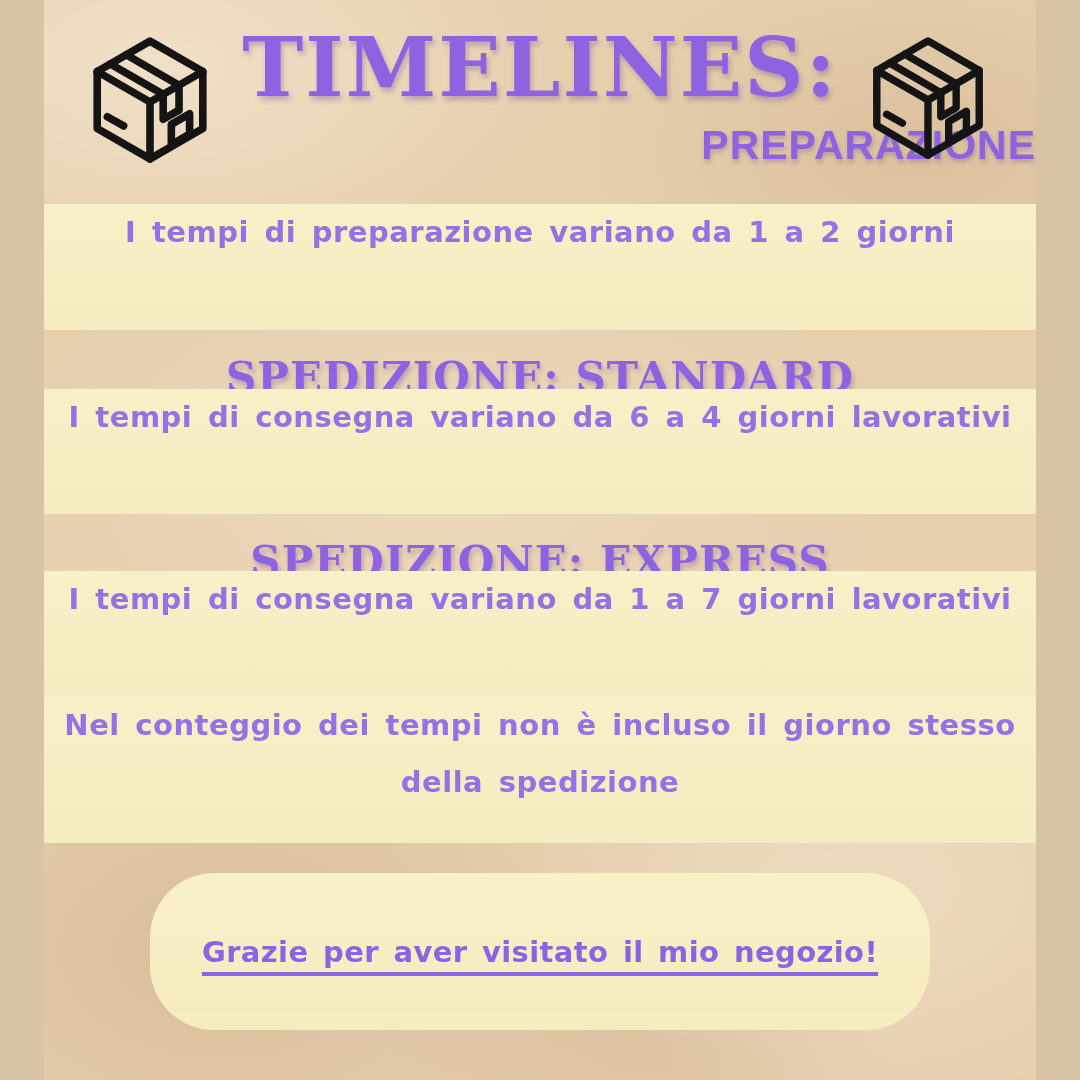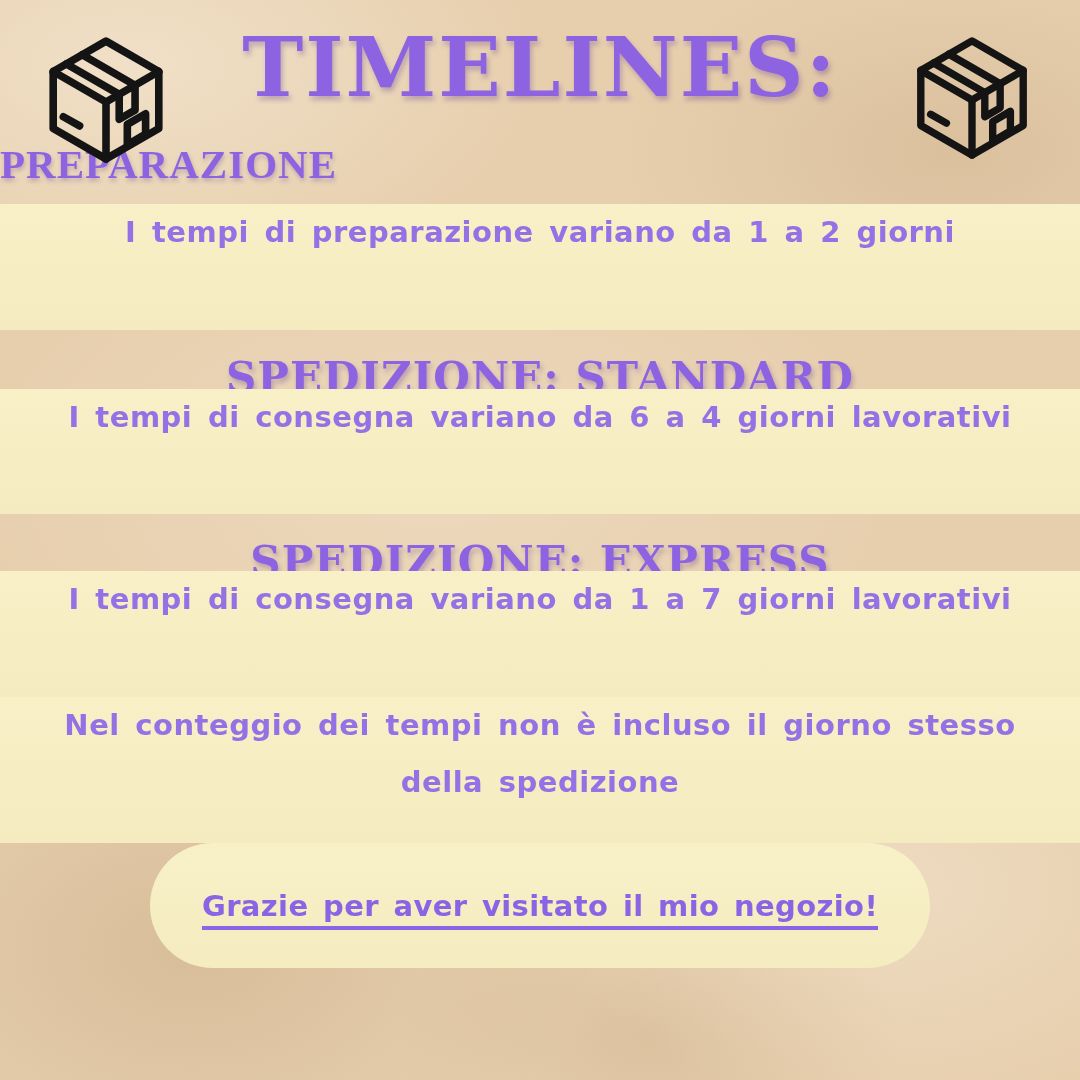--- a/index.html
+++ b/index.html
@@ -1,19 +1,19 @@
 <!DOCTYPE html>
 <html><head>
 <meta charset="utf-8">
 <style>
   html, body { margin: 0; padding: 0; background: #d8c3a5; }
 
   .canvas {
     position: relative;
-    width: 1080px;
+    width: 992px;
     height: 1080px;
     margin: 0 auto;
     overflow: hidden;
     display: flex;
     flex-direction: column;
     font-family: "DejaVu Sans", sans-serif;
     background:
       radial-gradient(620px 340px at 12% 6%,  rgba(255,250,238,0.40), transparent 65%),
       radial-gradient(520px 300px at 88% 14%, rgba(173,138,97,0.22),  transparent 65%),
       radial-gradient(700px 420px at 40% 45%, rgba(255,248,234,0.22), transparent 65%),
@@ -31,23 +31,23 @@
     padding-top: 26px;
     font-family: "DejaVu Serif", serif;
     font-weight: bold;
     font-size: 82px;
     line-height: 1.0;
     letter-spacing: 2px;
     color: #8d63e2;
     text-shadow: 2px 4px 5px rgba(84,44,148,0.30);
   }
   .subtitle {
-    text-align: left;
-    margin-top: 32px;
-    font-family: Liberation Serif, serif;
+    text-align: right;
+    margin-top: 14px;
+    font-family: Liberation Sans, sans-serif;
     font-weight: bold;
     font-size: 41px;
     letter-spacing: 1px;
     color: #8d63e2;
     text-shadow: 1px 3px 4px rgba(84,44,148,0.28);
   }
 
   .pkg-icon { position: absolute; top: 30px; }
   .pkg-icon.left  { left: 40px; }
   .pkg-icon.right { right: 44px; }
@@ -83,22 +83,23 @@
     max-width: 990px;
     color: #9571e6;
   }
 
   
   .footer { flex: none; height: 180px; text-align: center; }
   .thanks-pill {
     display: inline-flex;
     align-items: center;
     justify-content: center;
+    margin-top: 30px;
     height: 125px;
-    padding: 0 52px;
+    padding: 16px 52px;
     border-radius: 64px;
     background: linear-gradient(rgba(255,255,255,0.05), rgba(140,110,60,0.03)), #f8efc4;
   }
   .thanks-link {
     font-weight: bold;
     font-size: 29px;
     letter-spacing: 0.4px;
     word-spacing: 4px;
     color: #8b64e6;
     white-space: nowrap;

